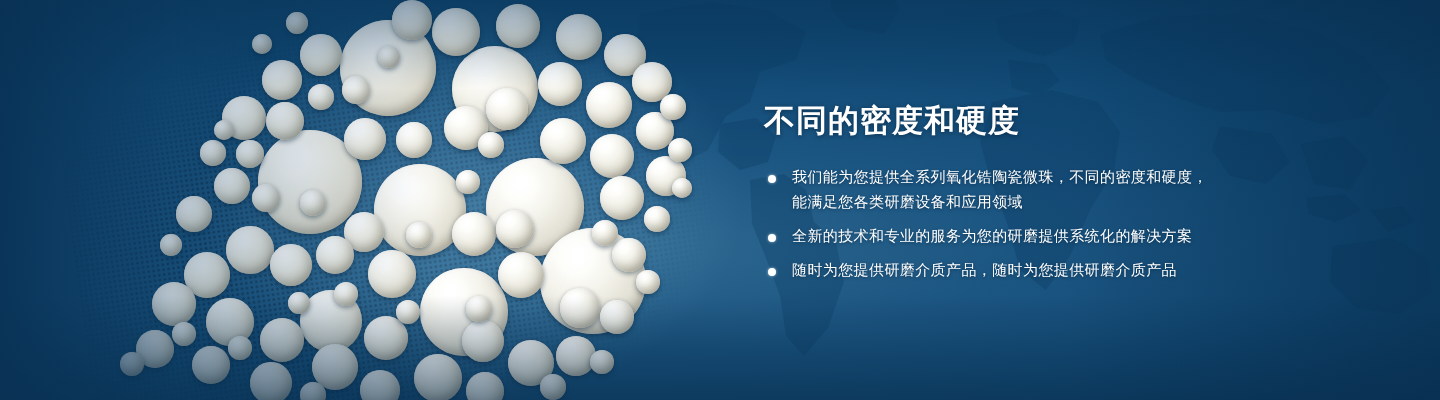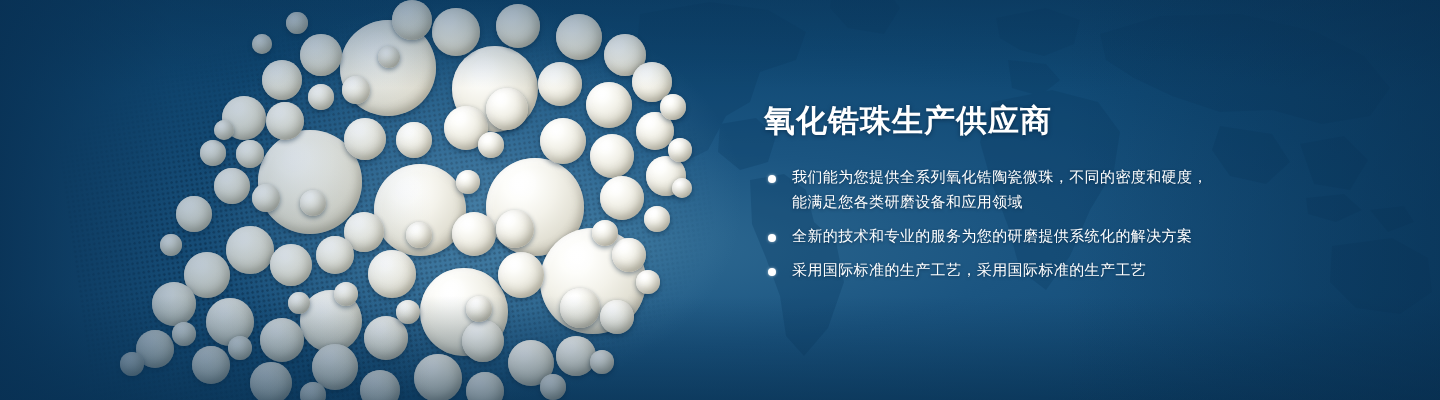--- a/index.html
+++ b/index.html
@@ -275,36 +275,36 @@
     <div class="bead" style="left:252px;top:34px;width:20px;height:20px;"></div>
     <div class="bead" style="left:214px;top:120px;width:20px;height:20px;"></div>
     <div class="bead" style="left:160px;top:234px;width:22px;height:22px;"></div>
     <div class="bead" style="left:636px;top:270px;width:24px;height:24px;"></div>
     <div class="bead" style="left:672px;top:178px;width:20px;height:20px;"></div>
   </div>
 
   <div class="bg-vignette"></div>
 
   <div class="content">
-    <h1 class="headline">氧化锆珠生产供应商</h1>
+    <h1 class="headline">不同的密度和硬度</h1>
 
     <ul class="bullets">
 
       <li class="bullet">
         <span class="dot"></span>
         <span class="bullet-line">我们能为您提供全系列氧化锆陶瓷微珠，不同的密度和硬度，</span>
         <span class="bullet-line">能满足您各类研磨设备和应用领域</span>
       </li>
 
       <li class="bullet">
         <span class="dot"></span>
         <span class="bullet-line">全新的技术和专业的服务为您的研磨提供系统化的解决方案</span>
       </li>
 
       <li class="bullet">
         <span class="dot"></span>
-        <span class="bullet-line">采用国际标准的生产工艺，采用国际标准的生产工艺</span>
+        <span class="bullet-line">随时为您提供研磨介质产品，随时为您提供研磨介质产品</span>
       </li>
 
     </ul>
   </div>
 
 </div>
 
 </body></html>

